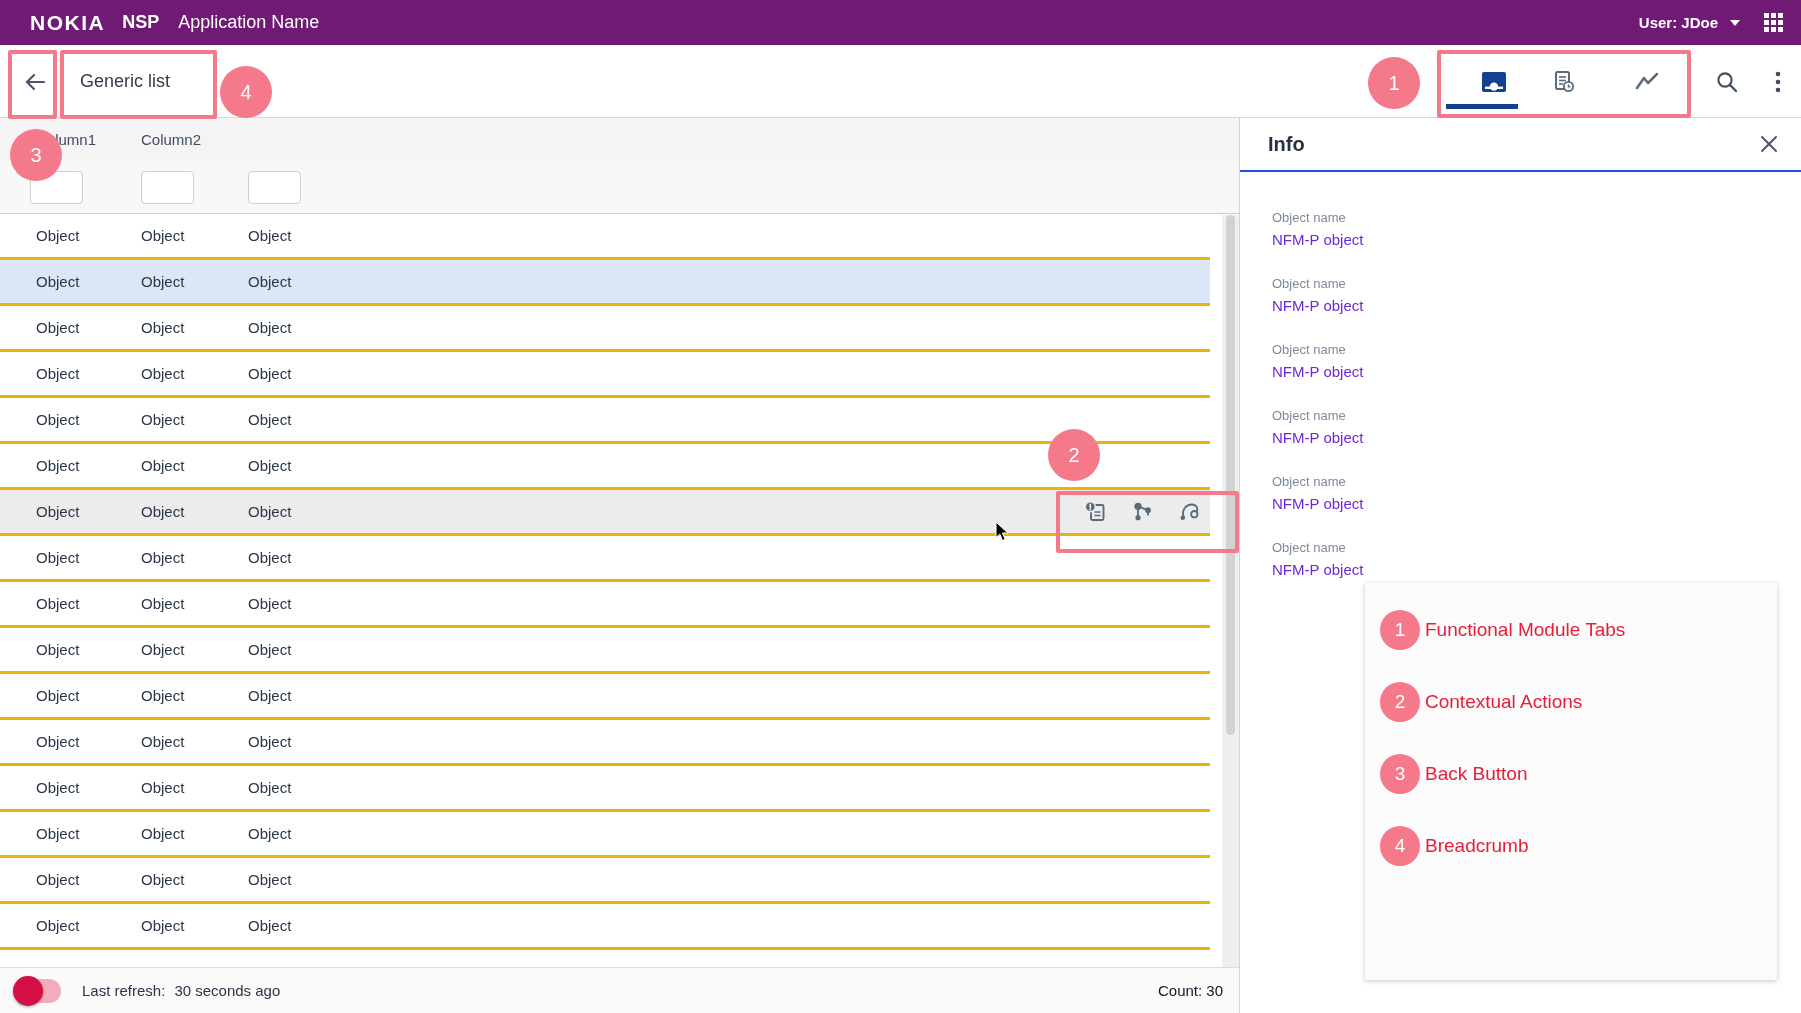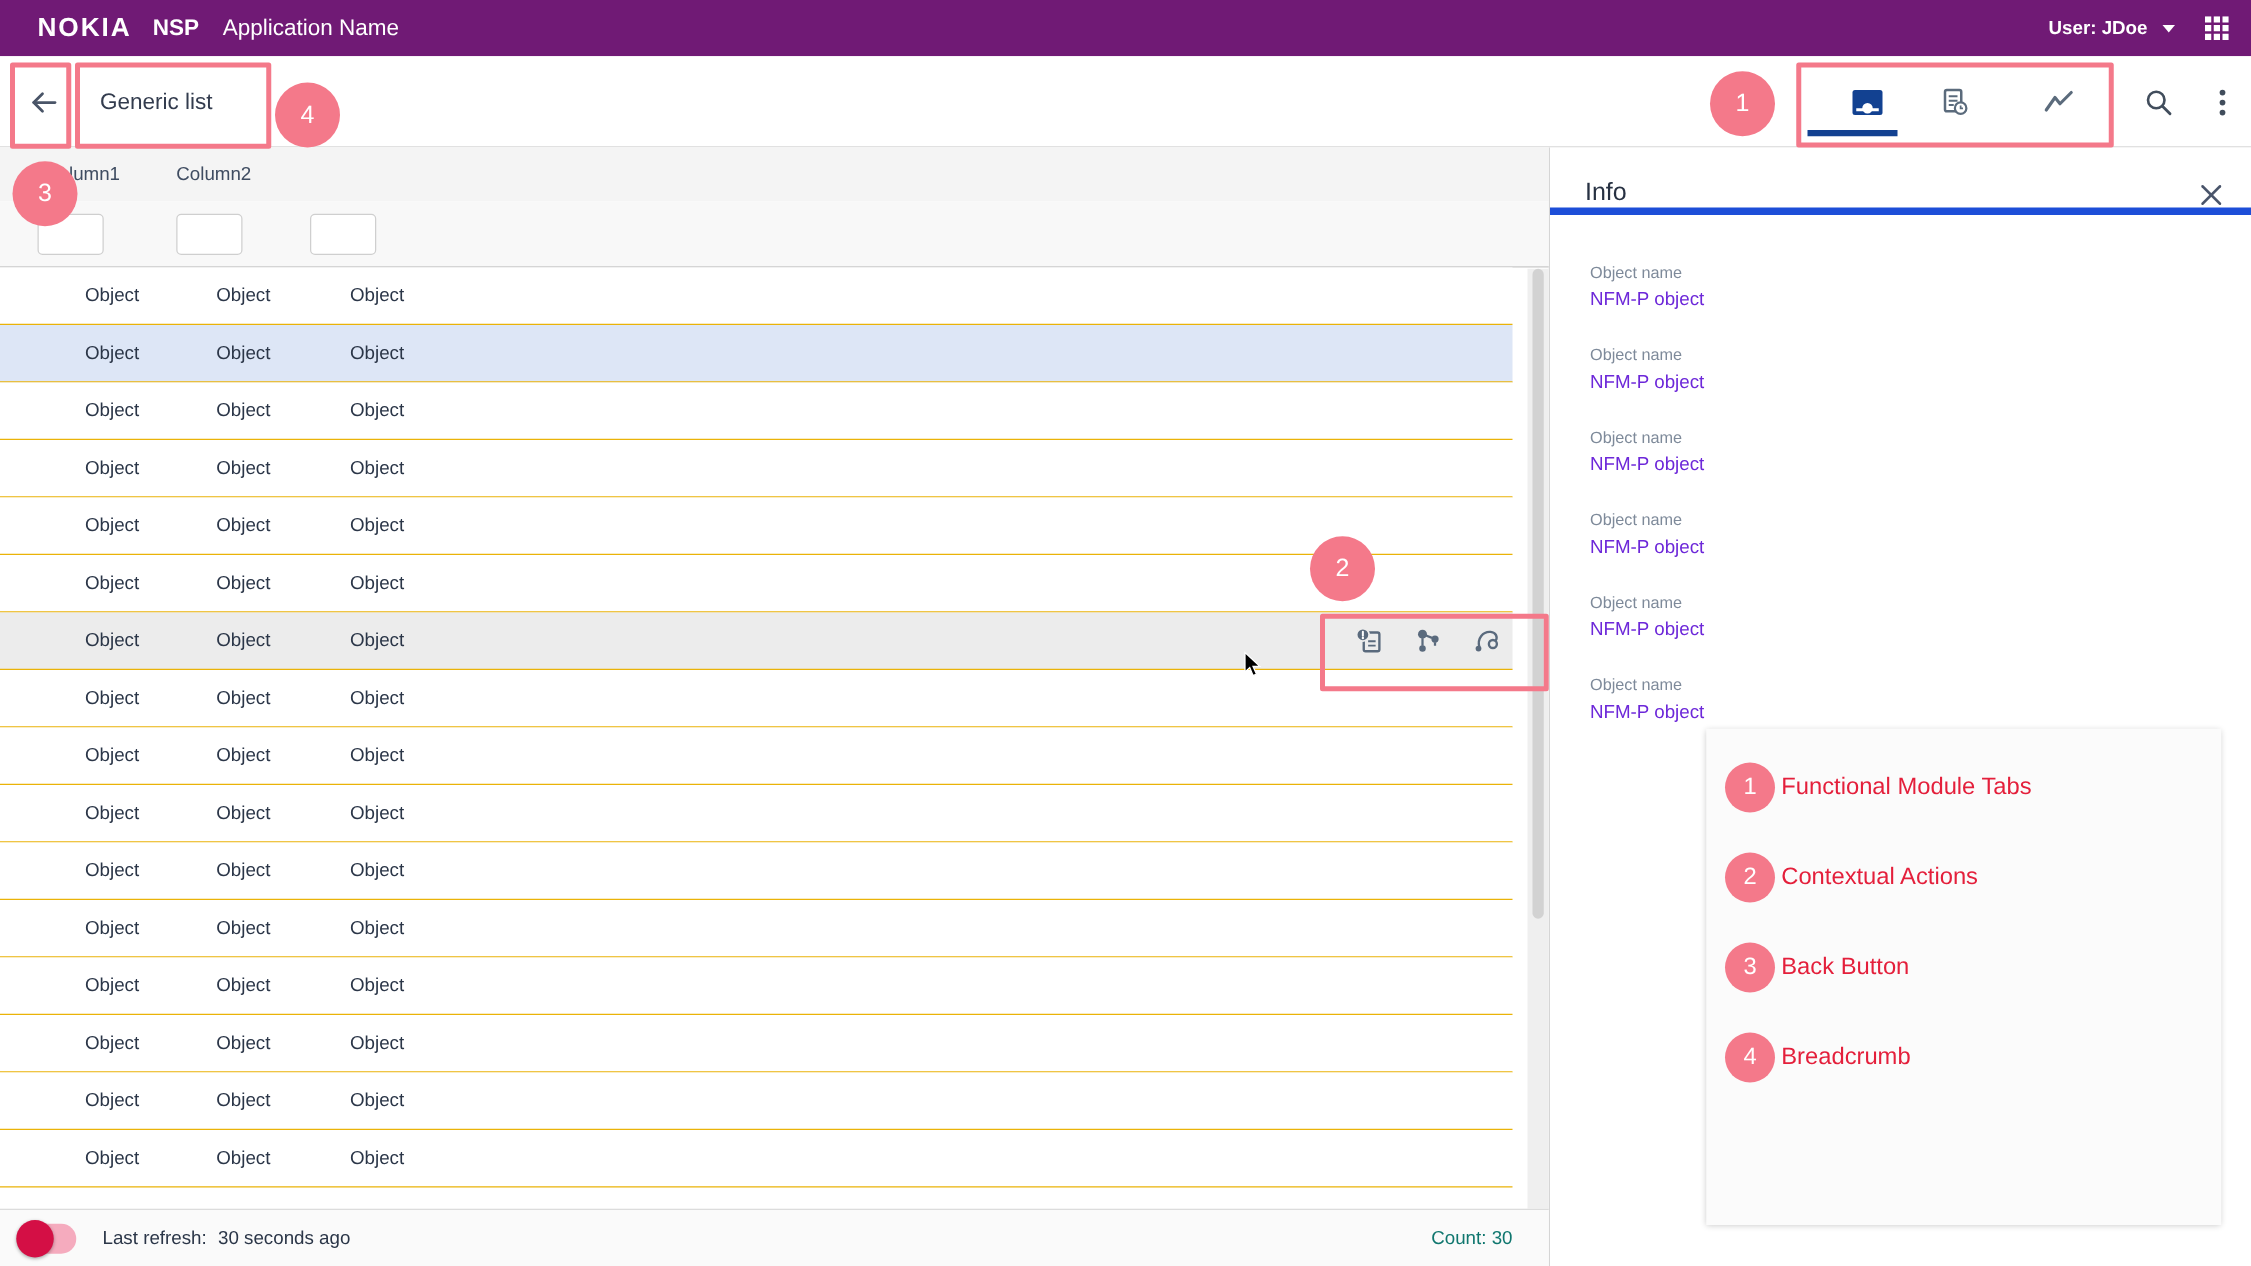--- a/index.html
+++ b/index.html
@@ -48,39 +48,39 @@
   .thead { height:43px; background:#f4f4f4; display:flex; align-items:center; }
   .thead .cell { font-size:15px; color:#3f4c61; }
   .cell.c1 { padding-left:36px; width:141px; }
   .cell.c2 { width:107px; }
   .cell.c3 { flex:1; }
   .filters { height:53px; background:#f8f8f8; border-bottom:1px solid #c9c9c9; display:flex; align-items:center; }
   .filters .cell.c1 { padding-left:30px; }
   .filter-input { width:53px; height:33px; border:1px solid #cfcfcf; border-radius:4px; background:#fff; font-size:14px; padding:0 6px; color:#2b3648; }
 
   .table-body { }
-  .row { position:relative; height:46px; border-bottom:1px solid #eab308; display:flex; align-items:center; margin-right:29px; background:#fff;padding-left:32px; }
+  .row { position:relative; height:46px; border-bottom:3px solid #eab308; display:flex; align-items:center; margin-right:29px; background:#fff; }
   .row .cell { font-size:15px; color:#2b3648; }
   .row.state-selected { background:#dde6f6; }
   .row.state-hover { background:#ececec; }
   .row-actions { position:absolute; left:1083px; top:0; height:100%; display:flex; align-items:center; gap:21px; }
   .action-icon { width:26px; height:26px; cursor:pointer; }
 
   .scroll-gutter { position:absolute; left:1222px; top:97px; bottom:46px; width:17px; background:#efefef; }
   .scroll-thumb { position:absolute; left:4px; top:0; width:9px; height:520px; border-radius:5px; background:#d2d2d2; cursor:pointer; }
 
   .list-footer { position:absolute; left:0; right:0; bottom:0; height:46px; background:#fafafa; border-top:1px solid #dcdcdc; display:flex; align-items:center; padding-left:15px; }
   .toggle { position:relative; width:46px; height:24px; border-radius:12px; background:#f5abbe; cursor:pointer; }
   .toggle-knob { position:absolute; left:-2px; top:-3px; width:30px; height:30px; border-radius:50%; background:#d40f45; box-shadow:0 1px 3px rgba(0,0,0,0.35); }
   .refresh-text { margin-left:21px; font-size:15px; color:#2b3648; display:flex; gap:9px; }
-  .count-label { position:absolute; right:29px; top:0; height:45px; display:flex; align-items:center; font-size:15px; color:#0f766e; }
+  .count-label { position:absolute; right:16px; top:0; height:45px; display:flex; align-items:center; font-size:15px; color:#0f172a; }
 
   
   .info-panel { position:relative; flex:1; background:#fff; }
-  .info-header { height:54px; border-bottom:6px solid #1d4ed8; display:flex; align-items:flex-end; padding:0 22px 0 28px; }
+  .info-header { height:54px; border-bottom:2px solid #1d4ed8; display:flex; align-items:center; padding:0 22px 0 28px;font-weight:bold; }
   .info-title { font-size:20px; color:#273142; }
   .info-close { margin-left:auto; width:20px; height:20px; cursor:pointer; }
   .info-items { padding:38px 0 0 32px; }
   .info-item { margin-bottom:28px; }
   .info-label { font-size:13px; color:#7e8a9a; margin-bottom:6px; }
   .info-value { font-size:15px; color:#6d28d9; }
 
   
   .legend-card {
     position:absolute; left:125px; top:465px; width:412px; height:397px;

